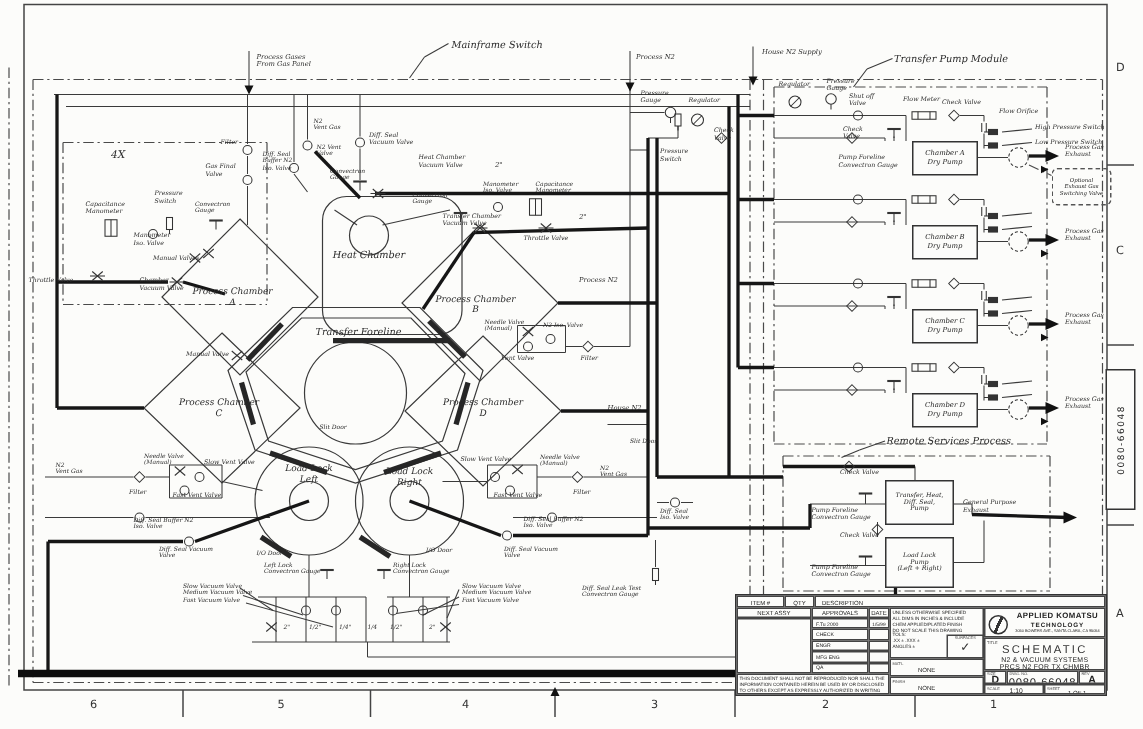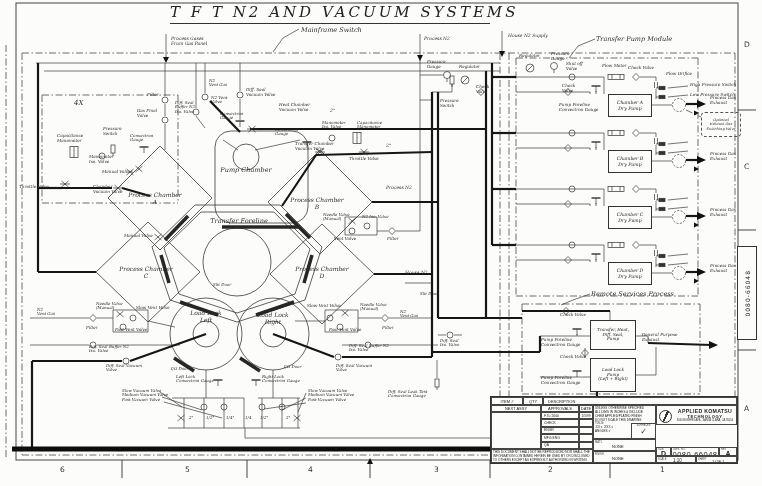--- a/index.html
+++ b/index.html
@@ -614,21 +614,20 @@
         <polygon points="697,268 697,276 706,272" fill="#111"></polygon>
         <polygon points="709,341 709,349 718,345" fill="#111"></polygon>
         <polygon points="694,110.5 694,115.5 699,113" fill="#111"></polygon>
         <polygon points="694,166.5 694,171.5 699,169" fill="#111"></polygon>
         <polygon points="694,222.5 694,227.5 699,225" fill="#111"></polygon>
         <polygon points="694,278.5 694,283.5 699,281" fill="#111"></polygon>
         <polygon points="367,464 373,464 370,458" fill="#111"></polygon>
       </g>
   </svg>
 
-  <div class="ttl">T F T   N2 AND VACUUM SYSTEMS</div>
 
   <div id="ann">
       <div class="lbl" style="left: 171px; top: 36px; font-size: 4.5px;">Process Gases
 From Gas Panel</div>
       <div class="lbl" style="left: 301px; top: 27px; font-size: 6.5px;">Mainframe Switch</div>
       <div class="lbl" style="left: 424px; top: 36px; font-size: 4.5px;">Process N2</div>
       <div class="lbl" style="left: 508px; top: 33px; font-size: 4.5px;">House N2 Supply</div>
       <div class="lbl" style="left: 596px; top: 36px; font-size: 6.5px;">Transfer Pump Module</div>
       <div class="lbl" style="left: 519px; top: 54px; font-size: 4.2px;">Regulator</div>
       <div class="lbl" style="left: 551px; top: 52px; font-size: 4.2px;">Pressure
@@ -700,21 +699,21 @@
       <div class="lbl" style="left: 93px; top: 185px; font-size: 4.2px;">Chamber
 Vacuum Valve</div>
       <div class="lbl" style="left: 124px; top: 234px; font-size: 4.2px;">Manual Valve</div>
       <div class="lbl" style="left: 323px; top: 213px; font-size: 4px;">Needle Valve
 (Manual)</div>
       <div class="lbl" style="left: 362px; top: 215px; font-size: 4px;">N2 Iso. Valve</div>
       <div class="lbl" style="left: 334px; top: 237px; font-size: 4.2px;">Vent Valve</div>
       <div class="lbl" style="left: 387px; top: 237px; font-size: 4.2px;">Filter</div>
       <div class="lbl" style="left: 386px; top: 185px; font-size: 4.5px;">Process N2</div>
       <div class="lbl" style="left: 405px; top: 270px; font-size: 4.5px;">House N2</div>
-      <div class="lbl c" style="left: 246px; top: 167px; font-size: 6.5px;">Pump Chamber</div>
+      <div class="lbl c" style="left: 246px; top: 167px; font-size: 6.5px;">Heat Chamber</div>
       <div class="lbl c" style="left: 239px; top: 218px; font-size: 6.5px;">Transfer Foreline</div>
       <div class="lbl c" style="left: 155px; top: 192px; font-size: 6px;">Process Chamber
 A</div>
       <div class="lbl c" style="left: 317px; top: 197px; font-size: 6px;">Process Chamber
 B</div>
       <div class="lbl c" style="left: 146px; top: 266px; font-size: 6px;">Process Chamber
 C</div>
       <div class="lbl c" style="left: 322px; top: 266px; font-size: 6px;">Process Chamber
 D</div>
       <div class="lbl c" style="left: 206px; top: 310px; font-size: 6px;">Load Lock
@@ -860,20 +859,26 @@
 
     <div class="cell" style="left:165px;top:8px;width:81px;height:20px">
       <div class="logo" style="left:2px;top:4px"></div>
       <div style="position:absolute;left:16px;top:2px;width:64px;text-align:center">
         <div class="co1">APPLIED KOMATSU</div>
         <div class="co2">TECHNOLOGY</div>
         <div class="addr">3050 BOWERS AVE., SANTA CLARA, CA 95054</div>
       </div>
     </div>
 
+    <div class="cell" style="left:165px;top:28px;width:81px;height:22px;text-align:center">
+      <span class="lblmini" style="position:absolute;left:1px;top:1px">TITLE</span>
+      <div class="t1" style="margin-top:2px">SCHEMATIC</div>
+      <div class="t23">N2 &amp; VACUUM SYSTEMS</div>
+      <div class="t23">PRCS N2 FOR TX CHMBR</div>
+    </div>
 
     <div class="cell" style="left:165px;top:50px;width:15px;height:9px;text-align:center">
       <span class="lblmini" style="position:absolute;left:1px;top:0">SIZE</span>
       <div class="big" style="margin-top:2px">D</div>
     </div>
     <div class="cell" style="left:180px;top:50px;width:48px;height:9px;text-align:center">
       <span class="lblmini" style="position:absolute;left:1px;top:0">DWG. NO.</span>
       <div class="num" style="margin-top:2px">0080-66048</div>
     </div>
     <div class="cell" style="left:228px;top:50px;width:18px;height:9px;text-align:center">

